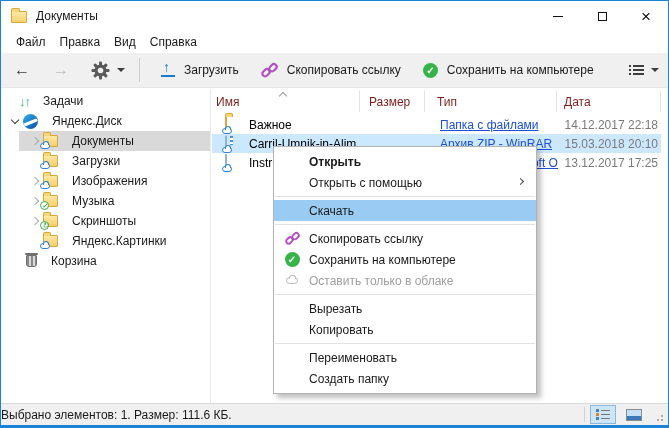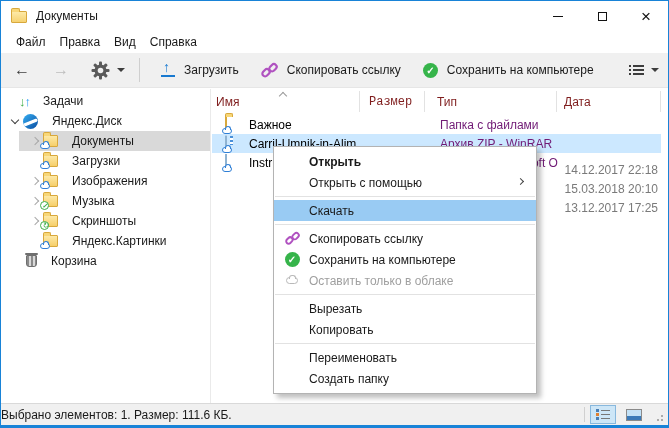--- a/index.html
+++ b/index.html
@@ -80,32 +80,32 @@
   .disk-logo::after{content:"";position:absolute;left:0px;top:7px;width:15px;height:3px;background:#fff;
     border-radius:3px;transform:rotate(-22deg);}
   .trash{width:11px;height:12px;margin-left:3px;background:repeating-linear-gradient(90deg,#8a8a8a 0 2px,#d9d9d9 2px 4px);
     border:1px solid #6f6f6f;border-radius:1px 1px 3px 3px;position:relative;flex:none;}
   .trash::before{content:"";position:absolute;top:-3px;left:-2px;right:-2px;height:2px;background:#6f6f6f;border-radius:1px;}
 
   
   .flist{position:absolute;left:211px;top:0;width:457px;height:100%;}
   .fheader{position:relative;height:25px;color:#7f1d1d;}
   .fheader .h{position:absolute;top:6px;}
-  .h-name{left:4px;} .h-size{left:157px;font-family:Liberation Mono, monospace;} .h-type{left:225px;} .h-date{left:352px;}
+  .h-name{left:4px;} .h-size{left:157px;} .h-type{left:225px;} .h-date{left:352px;}
   .hsep{position:absolute;top:2px;width:1px;height:21px;background:#e2e2e2;}
   .sortup{position:absolute;top:2px;left:68px;width:7px;height:7px;}
   .sortup::before{content:"";position:absolute;top:2px;width:5px;height:5px;border:solid #9a9a9a;
     border-width:1px 0 0 1px;transform:rotate(45deg);}
   .frow{position:absolute;left:0;width:449px;height:19px;}
   .frow.sel{background:#cce8ff;}
   .ficon{position:absolute;left:13px;top:2px;}
   .c-name{position:absolute;left:37px;top:3px;color:#000;white-space:nowrap;}
   .c-size{position:absolute;left:147px;top:3px;width:58px;text-align:right;color:#737373;margin-top:17px;}
-  .c-type{position:absolute;left:228px;top:3px;width:118px;color:#701a75;white-space:nowrap;overflow:hidden;}
-  .c-date{position:absolute;left:344px;top:3px;width:102px;text-align:right;color:#7a7a7a;margin-top:45px;}
+  .c-type{position:absolute;left:228px;top:3px;width:118px;color:#1d4ed8;white-space:nowrap;overflow:hidden;text-decoration:underline;}
+  .c-date{position:absolute;left:344px;top:3px;width:102px;text-align:right;color:#7a7a7a;}
   .zipfile{width:12px;height:15px;background:#fff;border:1px solid #8fb3d2;border-radius:1px;position:relative;}
   .zipfile::before{content:"";position:absolute;left:4px;top:0;width:3px;height:9px;
     background:repeating-linear-gradient(180deg,#4a90d9 0 2px,#fff 2px 4px);}
   .docfile{width:12px;height:15px;background:#fff;border:1px solid #8fb3d2;position:relative;}
   .docfile::before{content:"";position:absolute;left:2px;top:3px;right:2px;height:8px;
     background:repeating-linear-gradient(180deg,#7aa7cf 0 1px,transparent 1px 3px);}
 
   
   .cmenu{position:absolute;left:272px;top:145px;width:264px;background:#fff;border:1px solid #b3b3b3;
     box-shadow:4px 4px 5px rgba(0,0,0,.25);padding:4px 0;z-index:10;}

